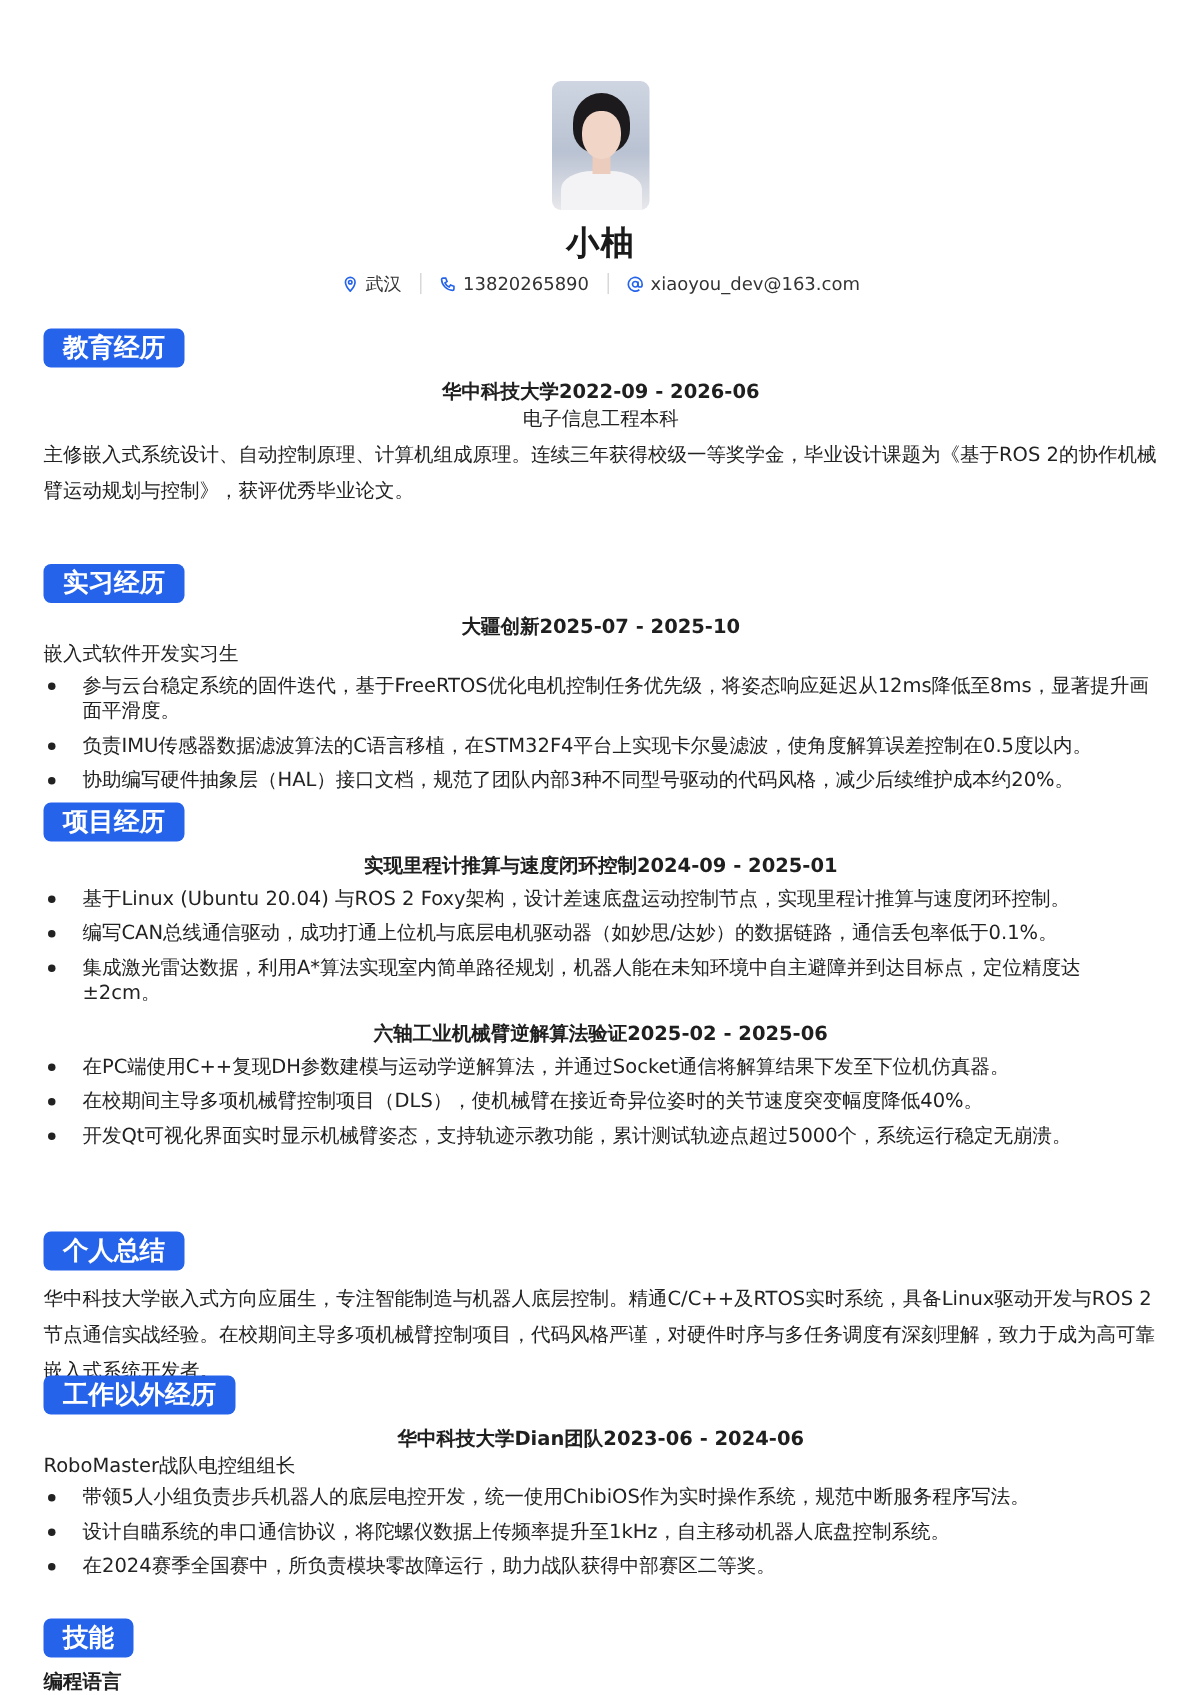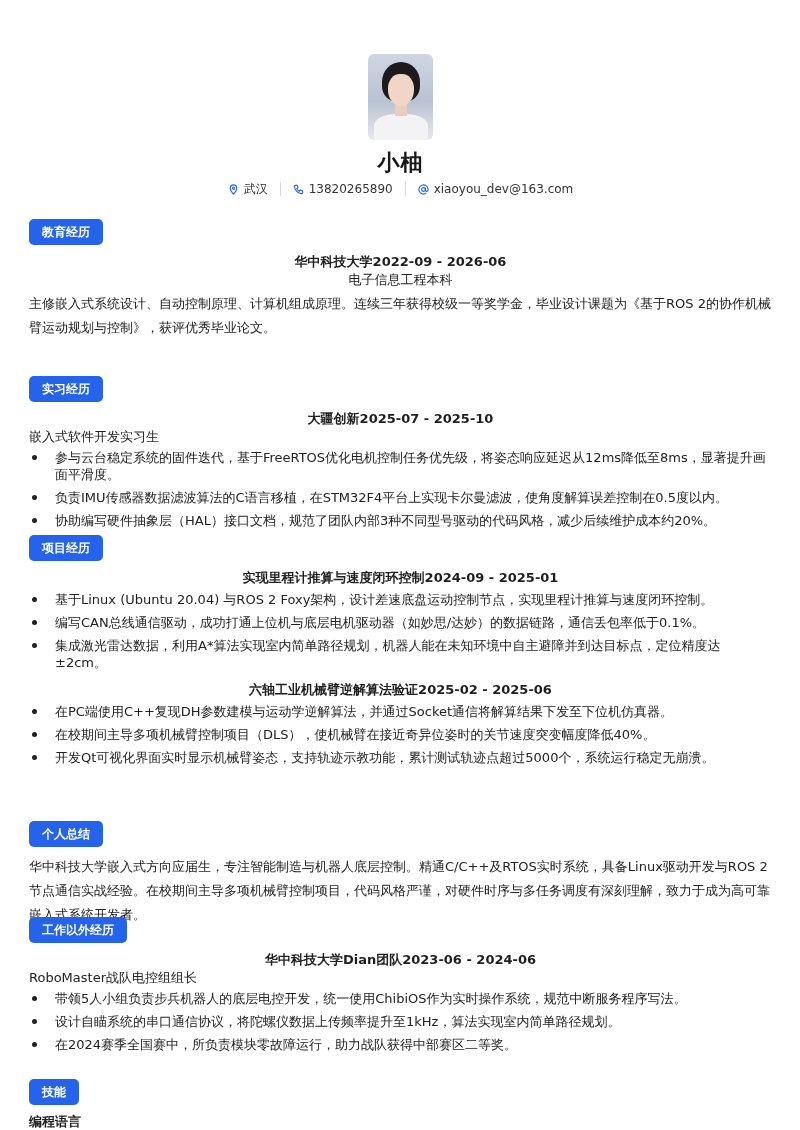--- a/index.html
+++ b/index.html
@@ -17,21 +17,21 @@
     .avatar .face { position: absolute; left: 20px; top: 20px; width: 26px; height: 32px; border-radius: 45% 45% 50% 50%; background: #f1d6c8; }
     .avatar .neck { position: absolute; left: 27px; top: 48px; width: 12px; height: 14px; background: #ecccbc; }
     .avatar .body { position: absolute; left: 6px; top: 60px; width: 54px; height: 30px; border-radius: 40% 40% 0 0; background: #f3f3f5; }
     .name { font-size: 22px; font-weight: bold; margin-top: 8px; letter-spacing: 1px; color: #1a1a1a; height: 30px; line-height: 30px; }
     .contacts { display: flex; justify-content: center; align-items: center; margin-top: 3px; font-size: 12px; color: #333; height: 16px; text-align: right; }
     .contact { display: flex; align-items: center; gap: 5px; }
     .contact svg { width: 11px; height: 11px; }
     .sep { width: 1px; height: 14px; background: #d8d8d8; margin: 0 12px; }
 
     .badge {
-      display: inline-block; background: #2563eb; color: #fff; font-size: 12px; font-weight: bold;
+      display: inline-block; background: #2563eb; color: #fff; font-size: 17px; font-weight: bold;
       padding: 0 13px; height: 26px; line-height: 26px; border-radius: 5px;
     }
     .section { position: absolute; left: 29px; right: 28px; }
     .row { display: flex; justify-content: center; align-items: baseline; }
     .title { font-weight: bold; font-size: 13px; line-height: 18px; }
     .date { font-weight: bold; font-size: 13px; line-height: 18px; }
     .sub { font-size: 13px; line-height: 17px; color: #222; }
     .para { font-size: 13px; line-height: 24px; color: #222; margin-top: 4px; }
     ul.bullets { list-style: none; margin-top: 2px; }
     ul.bullets li { position: relative; padding-left: 26px; font-size: 13px; line-height: 17px; margin-bottom: 6px; color: #222; }
@@ -141,24 +141,24 @@
   <div class="section" style="top:917px;">
     <span class="badge">工作以外经历</span>
     <div style="margin-top:8px;">
       <div class="row">
         <span class="title">华中科技大学Dian团队</span>
         <span class="date">2023-06 - 2024-06</span>
       </div>
       <div class="sub">RoboMaster战队电控组组长</div>
       <ul class="bullets" style="margin-top:4px;">
         <li>带领5人小组负责步兵机器人的底层电控开发，统一使用ChibiOS作为实时操作系统，规范中断服务程序写法。</li>
-        <li>设计自瞄系统的串口通信协议，将陀螺仪数据上传频率提升至1kHz，算法实现室内简单路径规划。</li>
+        <li>设计自瞄系统的串口通信协议，将陀螺仪数据上传频率提升至1kHz，自主移动机器人底盘控制系统。</li>
         <li>在2024赛季全国赛中，所负责模块零故障运行，助力战队获得中部赛区二等奖。</li>
       </ul>
     </div>
   </div>
 
-  <div class="section" style="top:1079px;font-family:Liberation Serif, serif;">
+  <div class="section" style="top:1079px;">
     <span class="badge">技能</span>
     <div class="title" style="margin-top:8px;">编程语言</div>
   </div>
 
 </div>
 
 </body></html>

